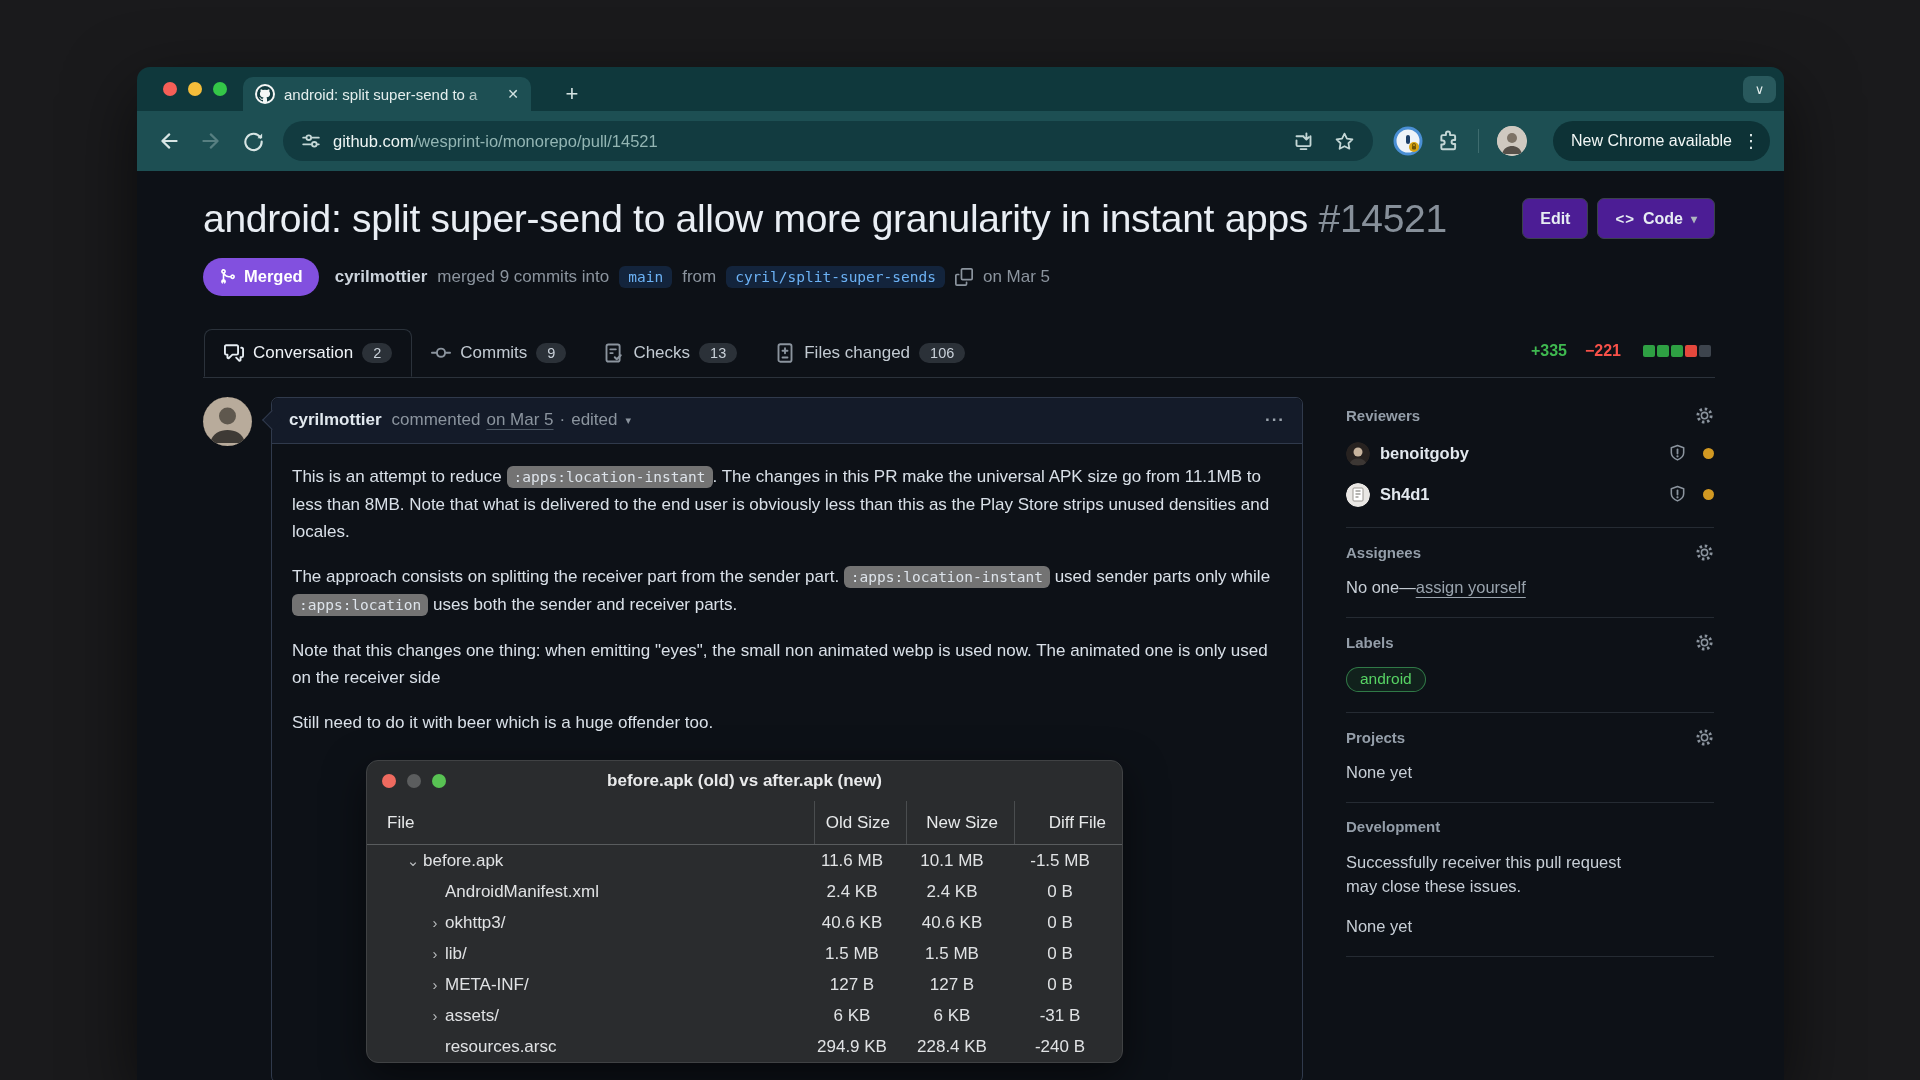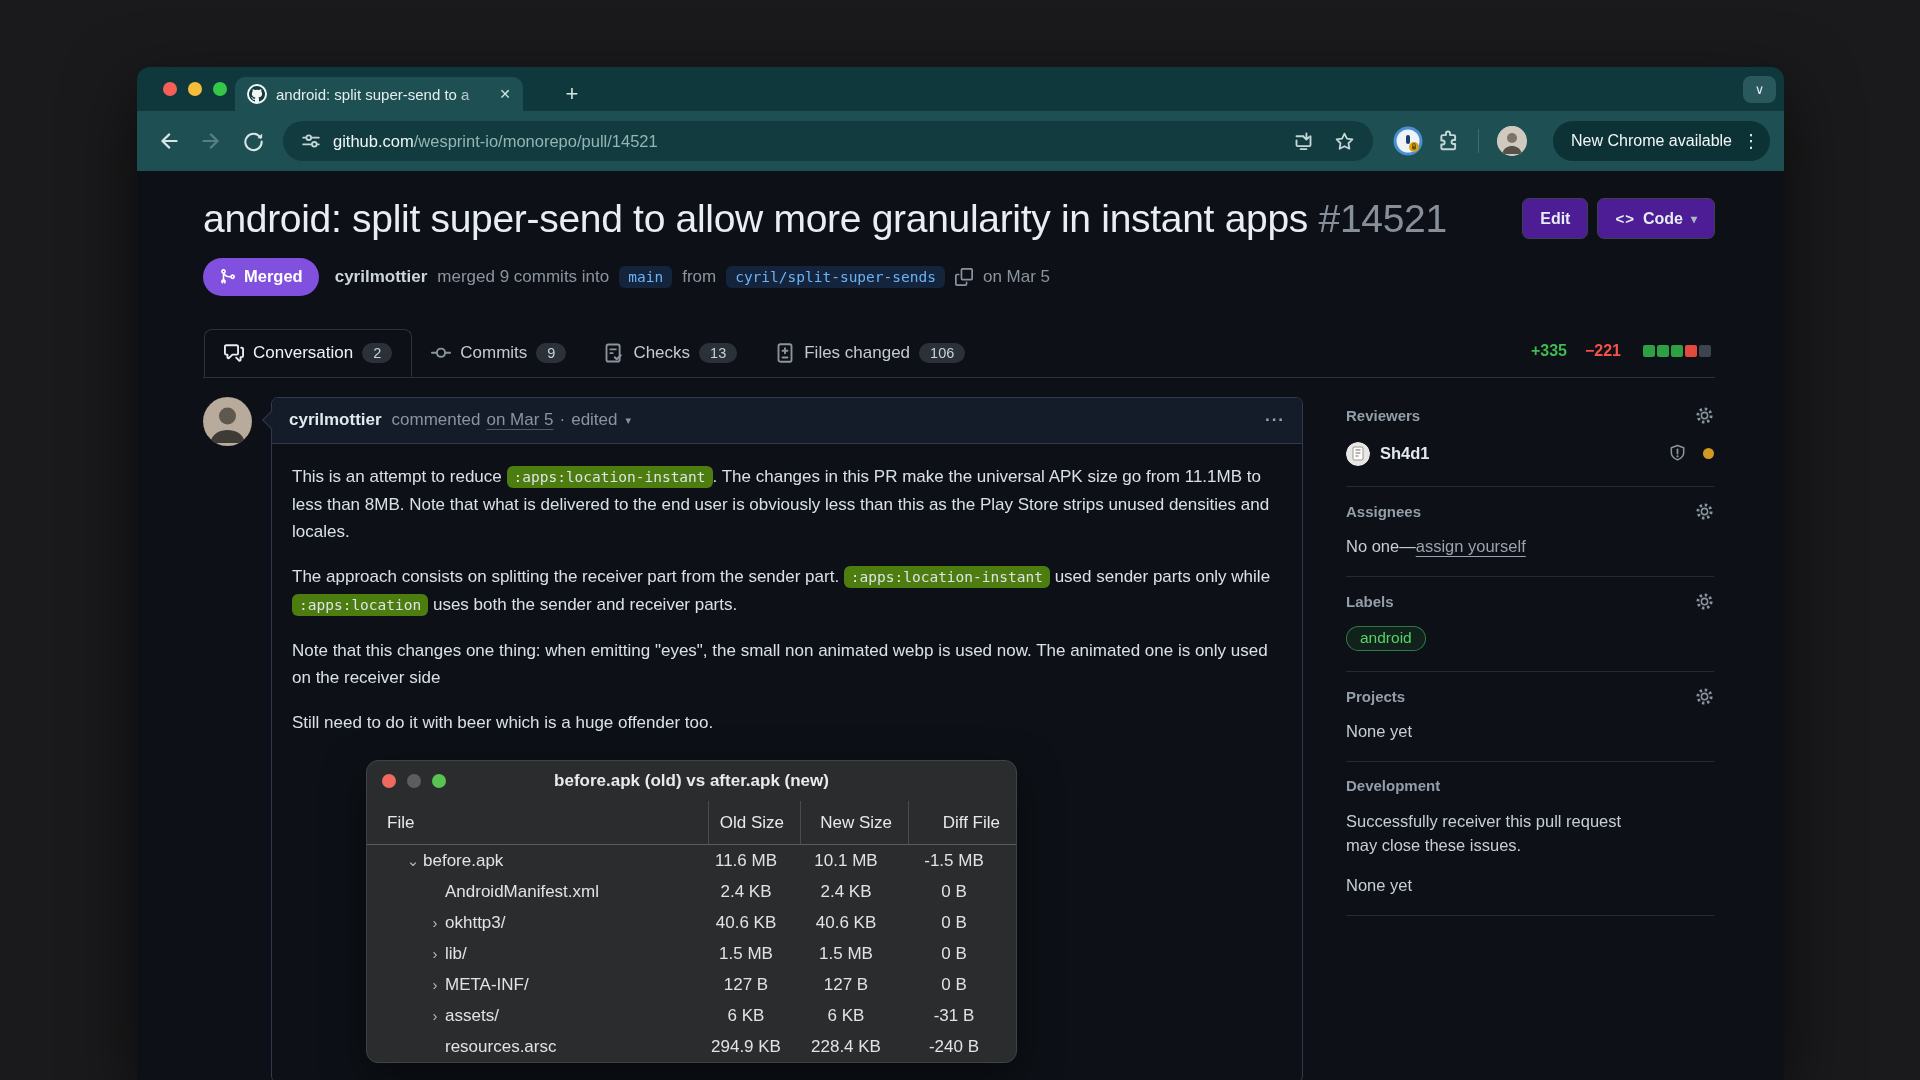--- a/index.html
+++ b/index.html
@@ -8,21 +8,21 @@
 
   
   .bwindow { position:absolute; left:137px; top:67px; width:1647px; height:1013px;
              border-radius:13px 13px 0 0; overflow:hidden;
              box-shadow:0 24px 70px rgba(0,0,0,.6); }
   .tabstrip { position:relative; height:44px; background:#0f383c; }
   .tl { position:absolute; top:15px; width:14px; height:14px; border-radius:50%; }
   .tl.r { left:26px;  background:#f65f57; }
   .tl.y { left:51px;  background:#f5bd3a; }
   .tl.g { left:76px;  background:#34c748; }
-  .btab { position:absolute; left:98px; top:10px; width:288px; height:34px;
+  .btab { position:absolute; left:106px; top:10px; width:288px; height:34px;
           background:#1d4f53; border-radius:10px 10px 0 0; display:flex;
           align-items:center; gap:9px; padding:0 12px; }
   .favicon { width:20px; height:20px; flex:0 0 20px; }
   .btab-title { flex:1; font-size:15px; color:#e4eeed; white-space:nowrap; overflow:hidden;
           -webkit-mask-image:linear-gradient(90deg,#000 85%,transparent); }
   .btab-close { color:#d3e2e1; font-size:14px; cursor:default; }
   .newtab { position:absolute; left:418px; top:10px; width:34px; height:34px; color:#d3e2e1;
             font-size:22px; font-weight:300; display:flex; align-items:center; justify-content:center; }
   .winmenu { position:absolute; right:8px; top:9px; width:33px; height:27px; background:#29595d;
              border-radius:8px; color:#e4eeed; font-size:13px; display:flex; align-items:center; justify-content:center; }
@@ -83,24 +83,24 @@
       background:#141b29; border-left:1px solid #303a4c; border-bottom:1px solid #303a4c; transform:rotate(45deg); }
   .chead { height:46px; background:#141b29; border-bottom:1px solid #303a4c; border-radius:7px 7px 0 0;
            display:flex; align-items:center; padding:0 17px; font-size:17px; color:#8b949e; gap:6px; }
   .chead b { color:#e1e8ee; font-weight:700; margin-right:4px; }
   .chead .datelink { text-decoration:underline; text-underline-offset:4px; text-decoration-color:#4d5865; }
   .chead .caret { font-size:11px; margin-left:2px; color:#8b949e; }
   .kebabh { margin-left:auto; color:#99a2ab; font-size:17px; font-weight:700; letter-spacing:1px; }
   .cbody { padding:19px 20px; font-size:17px; line-height:27px; color:#d9e0e8; }
   .cbody p + p { margin-top:18px; }
   code.inline { font-family:"DejaVu Sans Mono","Liberation Mono",monospace; font-size:14.5px;
-                background:#4d7c0f; color:#dde3ea; padding:3px 7px; border-radius:6px; }
+                background:#737373; color:#dde3ea; padding:3px 7px; border-radius:6px; }
 
   
-  .macwin { margin:24px 0 0 74px; width:651px; background:#2a2c2e; border:1px solid #404244;
+  .macwin { margin:24px 0 0 74px; width:757px; background:#2a2c2e; border:1px solid #404244;
             border-radius:12px; overflow:hidden; box-shadow:0 14px 40px rgba(0,0,0,.5); }
   .mactitle { position:relative; height:40px; display:flex; align-items:center; justify-content:center;
               font-size:17px; font-weight:700; color:#e9eaeb; }
   .mtl { position:absolute; top:13px; width:14px; height:14px; border-radius:50%; }
   .mtl.r { left:15px; background:#ee6a5f; } .mtl.y { left:40px; background:#5b5d5e; } .mtl.g { left:65px; background:#58c253; }
   .ftable { width:100%; font-size:17px; color:#e0e2e4; }
   .frow { display:flex; align-items:center; height:31px; }
   .fhead { height:44px; border-bottom:1px solid #595c5e; font-weight:400; color:#e7e9ea; }
   .fhead .cval { border-left:1px solid #4a4d4f; align-self:stretch; display:flex; align-items:center; justify-content:flex-end; }
   .cfile { flex:1; padding-left:20px; display:flex; align-items:center; }
@@ -411,20 +411,38 @@
             <div class="sbhead">
               <span>Reviewers</span>
               <svg width="19" height="19" viewBox="0 0 20 20">
                   <circle cx="10" cy="10" r="7" fill="none" stroke="#8b949e" stroke-width="3" stroke-dasharray="2.6 2.9"></circle>
                   <circle cx="10" cy="10" r="3.3" fill="none" stroke="#8b949e" stroke-width="1.6"></circle>
                 </svg>
             </div>
             <div class="reviewer">
               <span class="ravatar">
                   <svg width="24" height="24" viewBox="0 0 24 24">
+                    <circle cx="12" cy="12" r="12" fill="#272220"></circle>
+                    <circle cx="12" cy="10" r="4.5" fill="#c8b49e"></circle>
+                    <path d="M3 23c1.5-5 5-6.5 9-6.5s7.5 1.5 9 6.5z" fill="#3c3734"></path>
+                  </svg>
+                </span>
+              <span class="rname">benoitgoby</span>
+              <span class="rstat">
+                <svg width="19" height="19" viewBox="0 0 16 16">
+                    <path d="M8 1.3l5.2 1.9v4.1c0 3.3-2.7 5-5.2 6.1-2.5-1.1-5.2-2.8-5.2-6.1V3.2L8 1.3z" fill="none" stroke="#8b949e" stroke-width="1.3" stroke-linejoin="round"></path>
+                    <path d="M8 4.6v3.4" stroke="#8b949e" stroke-width="1.5" stroke-linecap="round"></path>
+                    <circle cx="8" cy="10.4" r="0.95" fill="#8b949e"></circle>
+                  </svg>
+                <span class="ydot"></span>
+              </span>
+            </div>
+            <div class="reviewer">
+              <span class="ravatar">
+                  <svg width="24" height="24" viewBox="0 0 24 24">
                     <circle cx="12" cy="12" r="12" fill="#e9e7e4"></circle>
                     <rect x="7" y="5" width="10" height="13" rx="1" fill="#fff" stroke="#9a9792" stroke-width="1"></rect>
                     <path d="M9.5 8h5M9.5 11h5M9.5 14h3" stroke="#6f6c67" stroke-width="1.2"></path>
                   </svg>
                 </span>
               <span class="rname">Sh4d1</span>
               <span class="rstat">
                 <svg width="19" height="19" viewBox="0 0 16 16">
                     <path d="M8 1.3l5.2 1.9v4.1c0 3.3-2.7 5-5.2 6.1-2.5-1.1-5.2-2.8-5.2-6.1V3.2L8 1.3z" fill="none" stroke="#8b949e" stroke-width="1.3" stroke-linejoin="round"></path>
                     <path d="M8 4.6v3.4" stroke="#8b949e" stroke-width="1.5" stroke-linecap="round"></path>

